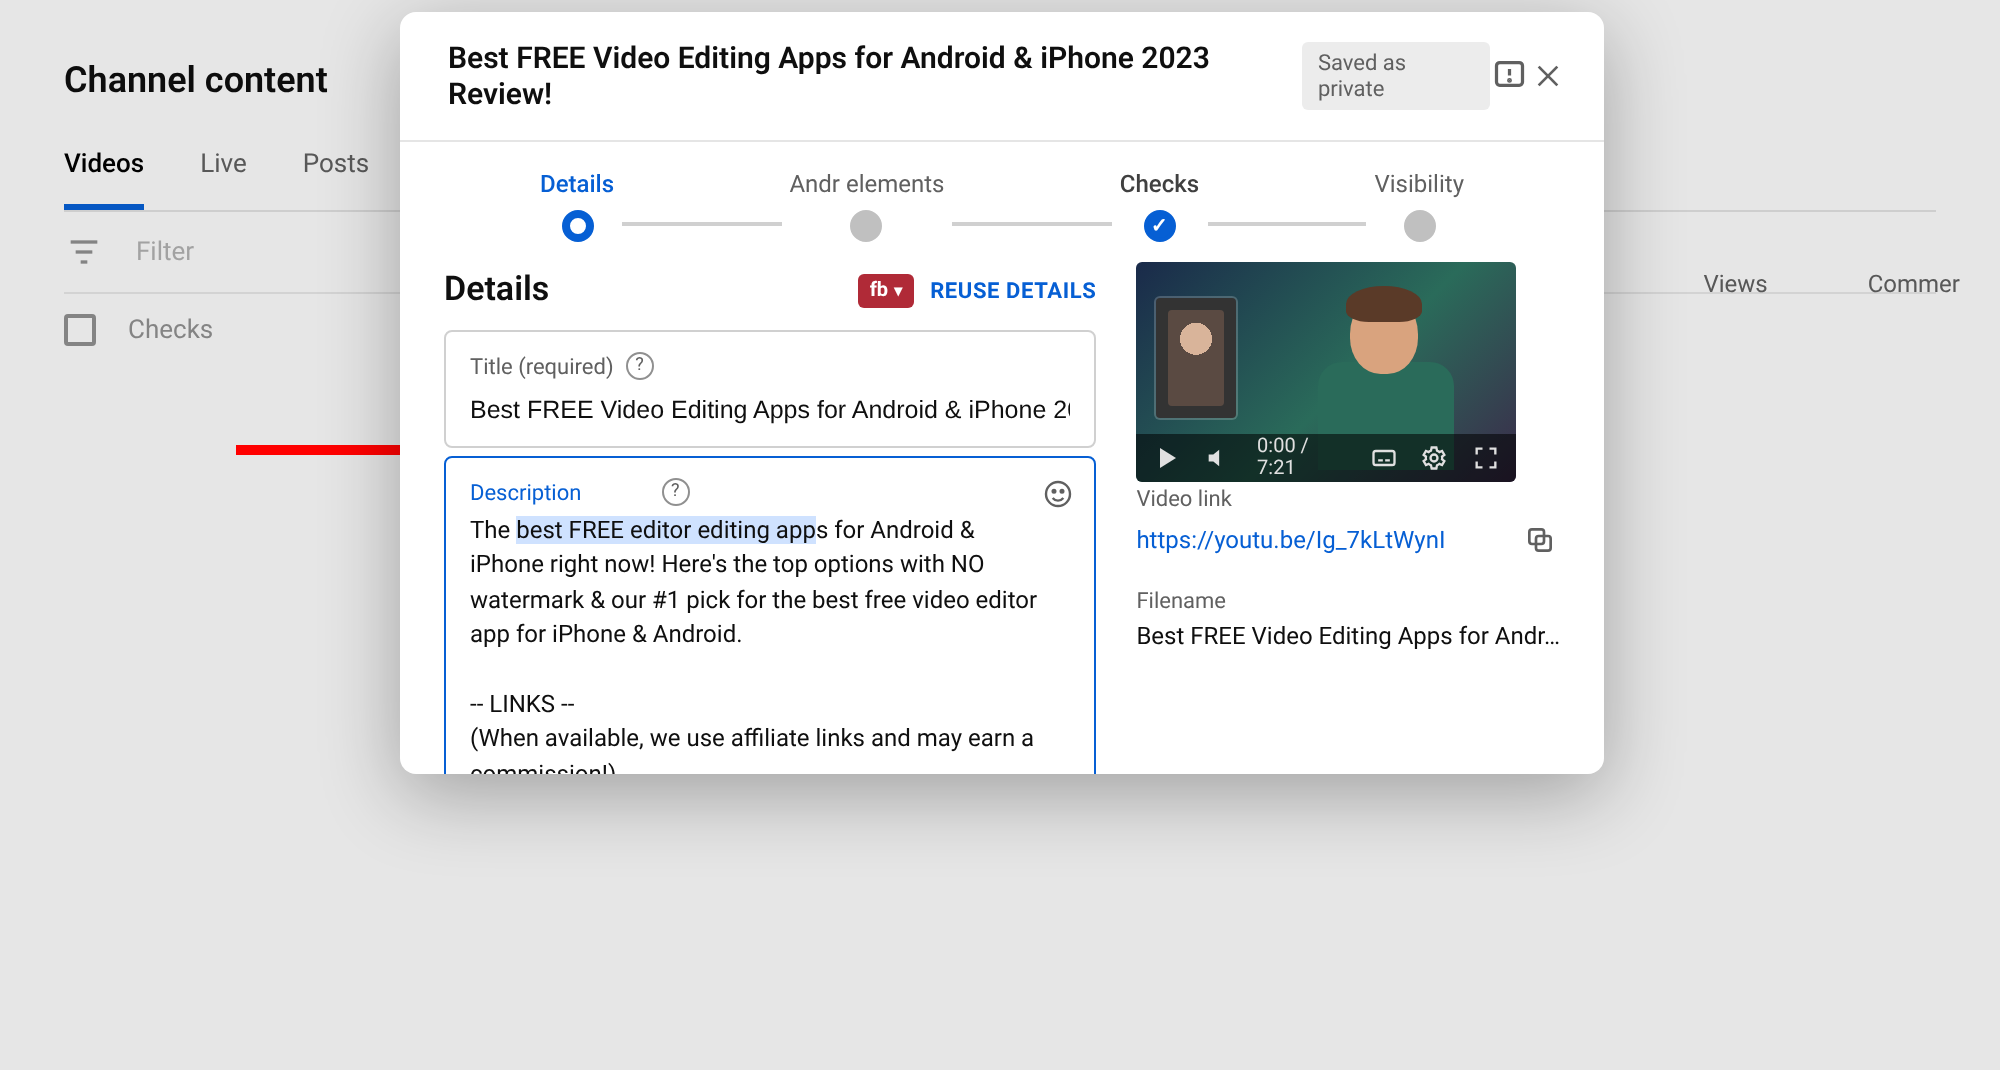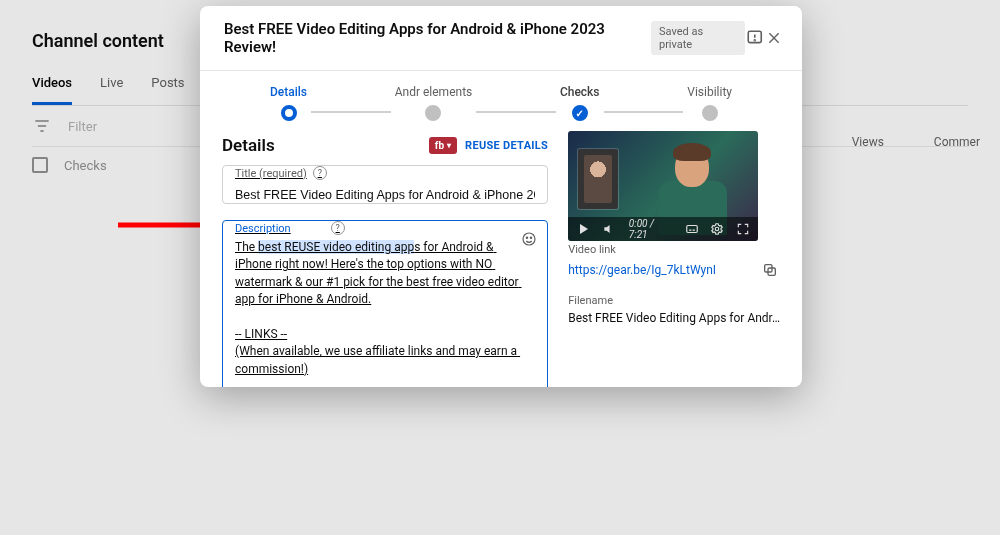--- a/index.html
+++ b/index.html
@@ -38,33 +38,33 @@
   .modal-body { flex:1 1 auto; display:flex; gap:20px; padding: 0 22px 10px 22px; overflow:hidden;}
   .left { flex: 1 1 auto; min-width:0;}
   .right { flex: 0 0 190px;}
 
   .detailshdr { display:flex; align-items:center; justify-content:space-between; margin: 4px 0 10px 0;}
   .detailshdr h2 { font-size:17px; font-weight:600; color:#0f0f0f;}
   .reuse { display:flex; align-items:center; gap:8px;}
   .fb-pill { background:#b02a37; color:#fff; font-size:10px; font-weight:700; padding:3px 6px; border-radius:3px; display:flex; align-items:center; gap:3px;}
   .reuse-btn { color:#065fd4; font-size:11px; font-weight:700; letter-spacing:.3px; cursor:pointer;}
 
-  .field { border:1px solid #d0d0d0; border-radius:4px; padding:0 12px; margin-bottom:16px;text-decoration:underline;}
+  .field { border:1px solid #d0d0d0; border-radius:4px; padding:10px 12px; margin-bottom:4px;}
   .field.focus { border:1px solid #065fd4; position:relative;}
   .field-label { font-size:11px; color:#606060; display:flex; align-items:center; gap:6px; margin-bottom:4px;}
   .field-label.focus { color:#065fd4;gap:40px;}
   .help-dot { width:14px; height:14px; border:1px solid #909090; border-radius:50%; display:inline-flex; align-items:center; justify-content:center; font-size:9px; color:#606060;}
   .title-input { font-size:12.5px; color:#0f0f0f; border:none; outline:none; width:100%; background:transparent;}
   .desc-box { height:310px; position:relative;}
   .desc-content { font-size:12px; color:#0f0f0f; line-height:1.45; height:286px; overflow-y:auto; padding-right:10px; white-space:pre-wrap; outline:none;}
   .smiley { position:absolute; right:8px; top:8px; color:#606060;}
   .hl { background: #cfe2ff;}
 
   
-  .vprev { width:190px; height:110px; border-radius:3px; background: linear-gradient(135deg,#1a2a4a 0%, #2a6b5a 55%, #3b2a4a 100%); position:relative; overflow:hidden;font-style:italic;}
+  .vprev { width:190px; height:110px; border-radius:3px; background: linear-gradient(135deg,#1a2a4a 0%, #2a6b5a 55%, #3b2a4a 100%); position:relative; overflow:hidden;}
   .thumbsmall { position:absolute; left:10px; top:18px; width:40px; height:60px; background:#333; border-radius:2px; box-shadow:0 0 0 1px rgba(255,255,255,.2);}
   .thumbsmall::after{content:""; position:absolute; inset:6px; background: radial-gradient(circle at 50% 30%, #d9b49a 0 8px, #5a4a42 8px 100%); border-radius:2px;}
   .person { position:absolute; left:85px; top:10px; width:80px; height:90px;}
   .head { position:absolute; left:22px; top:6px; width:34px; height:40px; background:#d9a37e; border-radius:50% 50% 45% 45%;}
   .hair { position:absolute; left:20px; top:2px; width:38px; height:18px; background:#5a3a28; border-radius:50% 50% 30% 30%;}
   .body { position:absolute; left:6px; top:40px; width:68px; height:54px; background:#2a6b5a; border-radius:12px 12px 0 0;}
   .vbar { position:absolute; left:0; right:0; bottom:0; height:24px; background: rgba(0,0,0,.55); display:flex; align-items:center; gap:10px; padding:0 8px; color:#e0e0e0; font-size:10px;}
   .vbar .icon-btn { color:#e0e0e0;}
   .tri { width:0; height:0; border-left:8px solid #e0e0e0; border-top:5px solid transparent; border-bottom:5px solid transparent;}
   .spk svg, .gear svg, .full svg { width:14px; height:14px;}
@@ -191,21 +191,21 @@
             <span class="help-dot">?</span>
           </div>
           <span class="smiley icon-btn">
             <svg viewBox="0 0 24 24" width="16" height="16" fill="none" stroke="currentColor" stroke-width="1.8">
                 <circle cx="12" cy="12" r="9"></circle>
                 <circle cx="9" cy="10" r="1" fill="currentColor"></circle>
                 <circle cx="15" cy="10" r="1" fill="currentColor"></circle>
                 <path d="M8 15c1 1.2 2.4 2 4 2s3-.8 4-2"></path>
               </svg>
           </span>
-          <div class="desc-content" id="desc" contenteditable="true" style="">The <span class="hl">best REUSE video editing app</span>s for Android &amp; iPhone right now! Here's the top options with NO watermark &amp; our #1 pick for the best free video editor app for iPhone &amp; Android.
+          <div class="desc-content" id="desc" contenteditable="true" style="">The <span class="hl">best FREE editor editing app</span>s for Android &amp; iPhone right now! Here's the top options with NO watermark &amp; our #1 pick for the best free video editor app for iPhone &amp; Android.
 
 -- LINKS --
 (When available, we use affiliate links and may earn a commission!)
 
 📕 FREE Guide to Filming Amazing Videos on Smartphone! 📕
 ▶ iPhone: https://primalvideo.com/complete-iphone-guide-download/
 ▶ Android: https://primalvideo.com/complete-android-guide-download/
 
 Timestamps:
 
@@ -255,21 +255,21 @@
               <svg viewBox="0 0 24 24" fill="none" stroke="currentColor" stroke-width="2">
                   <path d="M4 9V4h5M20 9V4h-5M4 15v5h5M20 15v5h-5"></path>
                 </svg>
             </span>
           </div>
         </div>
 
         <div class="meta">
           <div class="lab">Video link</div>
           <div class="vlink">
-            <span>https://gear.be/Ig_7kLtWynI</span>
+            <span>https://youtu.be/Ig_7kLtWynI</span>
             <span class="copy icon-btn">
               <svg viewBox="0 0 24 24" fill="none" stroke="currentColor" stroke-width="2">
                   <rect x="9" y="9" width="11" height="11" rx="2"></rect>
                   <rect x="4" y="4" width="11" height="11" rx="2"></rect>
                 </svg>
             </span>
           </div>
         </div>
         <div class="meta fname">
           <div class="lab">Filename</div>

